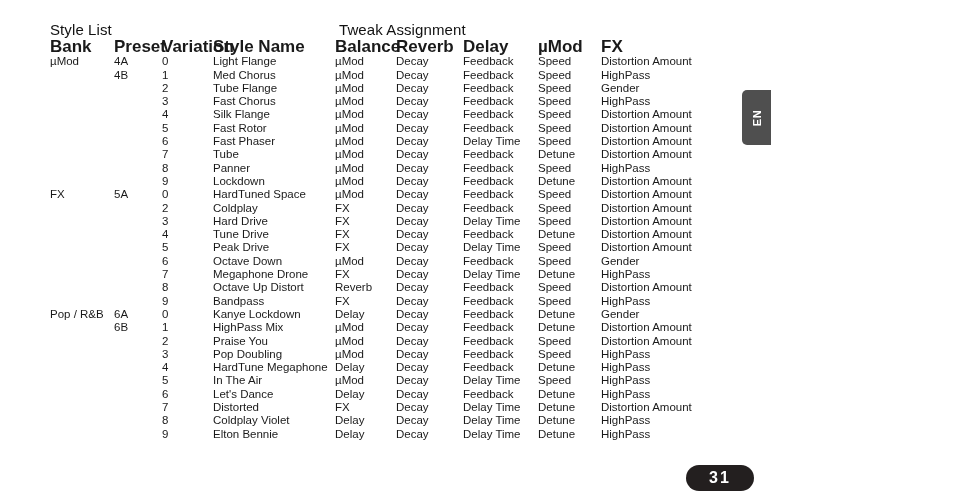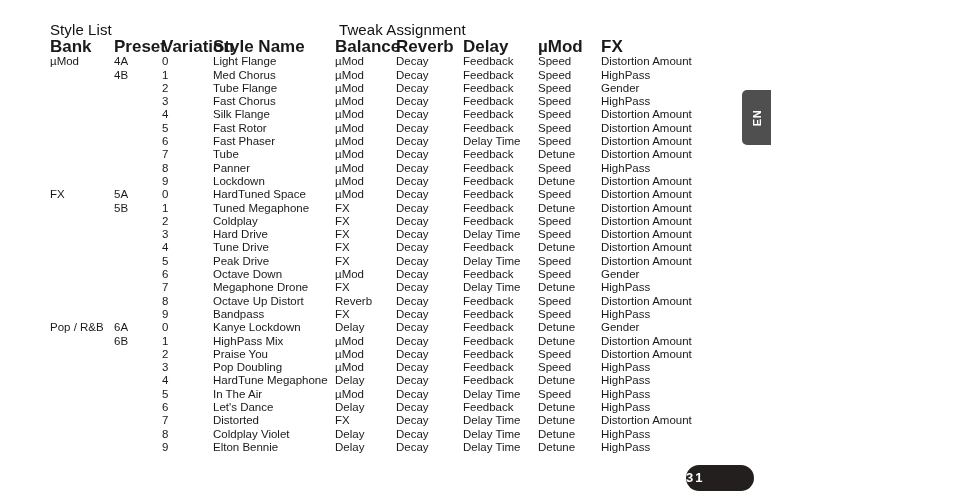--- a/index.html
+++ b/index.html
@@ -116,22 +116,23 @@
     top: 465px;
     width: 68px;
     height: 26px;
     background: #231f1f;
     border-radius: 13px;
   }
   .page-badge span {
     display: block;
     width: 68px;
     line-height: 26px;
+    text-align: center;
     color: #ffffff;
-    font-size: 13px;
+    font-size: 16px;
     font-weight: bold;
     letter-spacing: 2px;
   }
 </style>
 </head>
 <body>
 
 <div class="page">
 
   <div class="section-title" id="style-list-title">Style List</div>
@@ -281,31 +282,20 @@
             <td class="td-variation">0</td>
             <td>HardTuned Space</td>
             <td>µMod</td>
             <td>Decay</td>
             <td>Feedback</td>
             <td>Speed</td>
             <td>Distortion Amount</td>
           </tr>
           <tr>
             <td></td>
-            <td class="td-preset">5B</td>
-            <td class="td-variation">1</td>
-            <td>Tuned Megaphone</td>
-            <td>FX</td>
-            <td>Decay</td>
-            <td>Feedback</td>
-            <td>Detune</td>
-            <td>Distortion Amount</td>
-          </tr>
-          <tr>
-            <td></td>
             <td class="td-preset"></td>
             <td class="td-variation">2</td>
             <td>Coldplay</td>
             <td>FX</td>
             <td>Decay</td>
             <td>Feedback</td>
             <td>Speed</td>
             <td>Distortion Amount</td>
           </tr>
           <tr>

